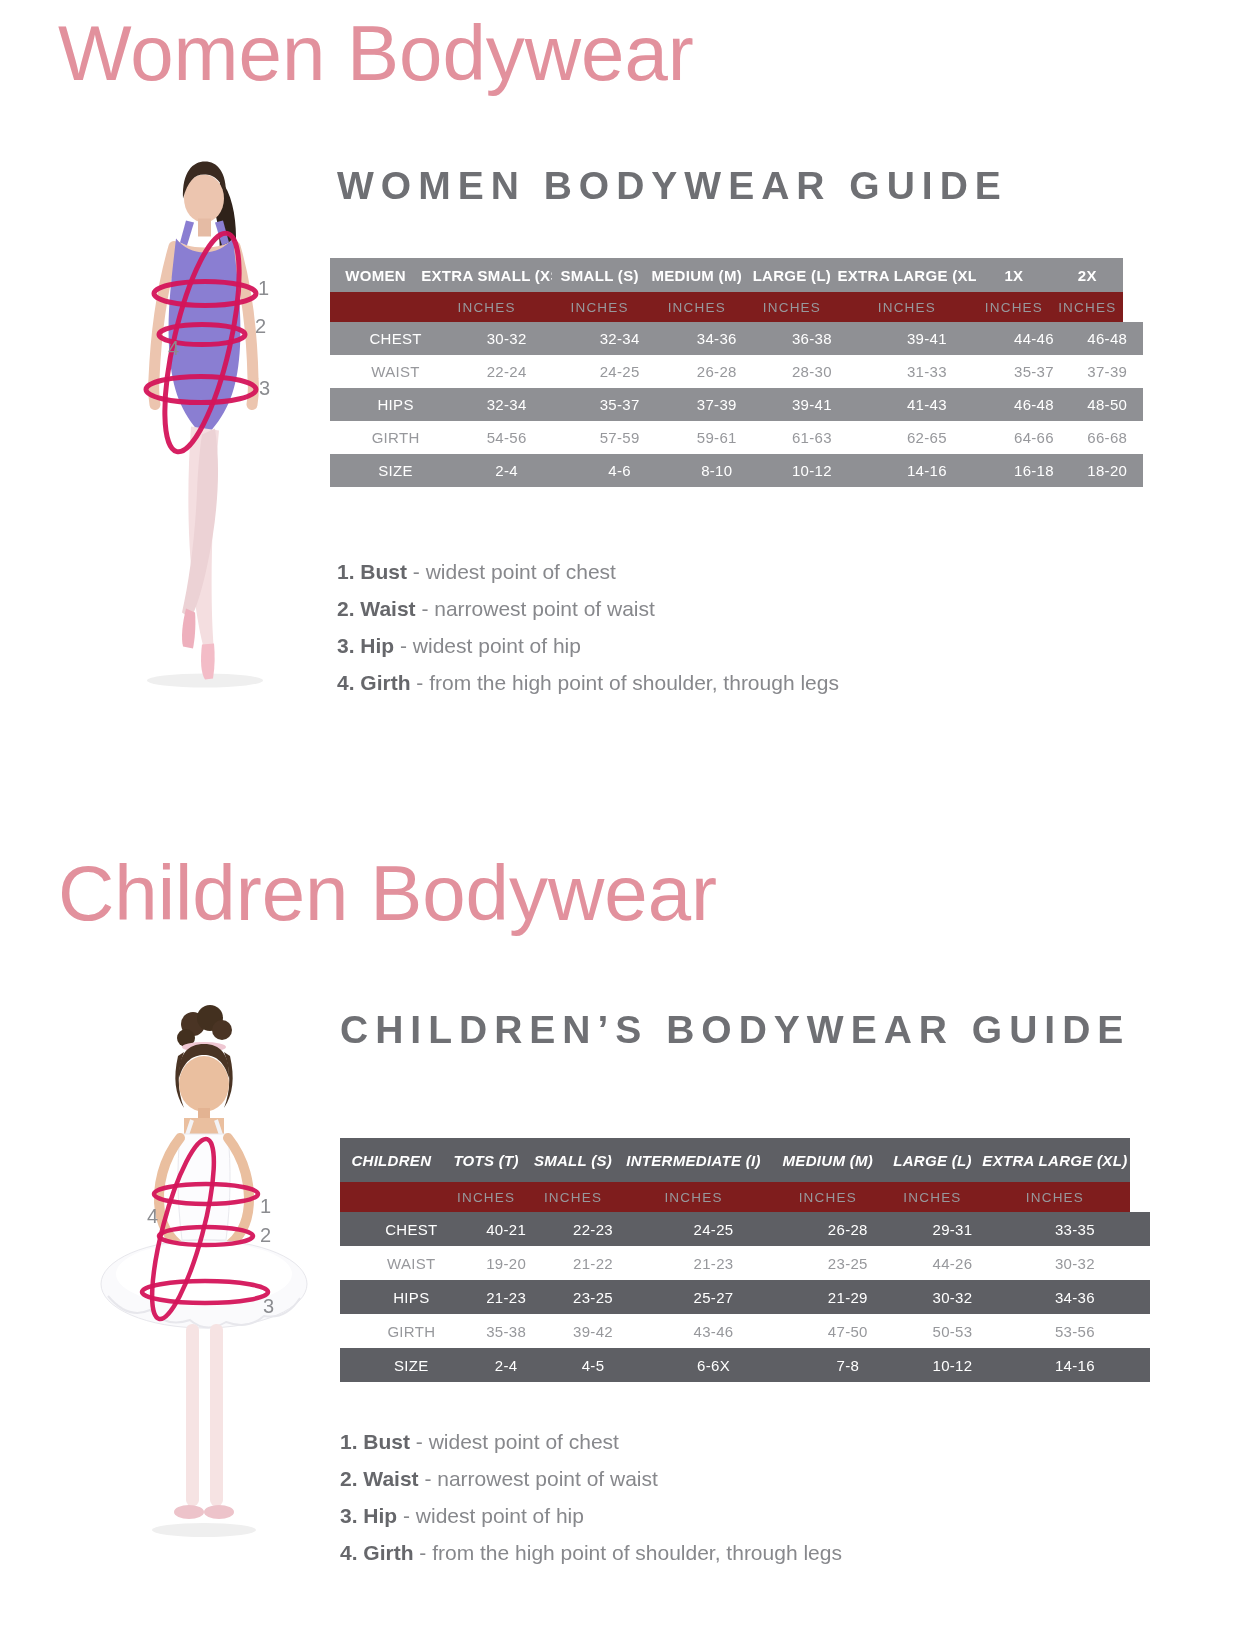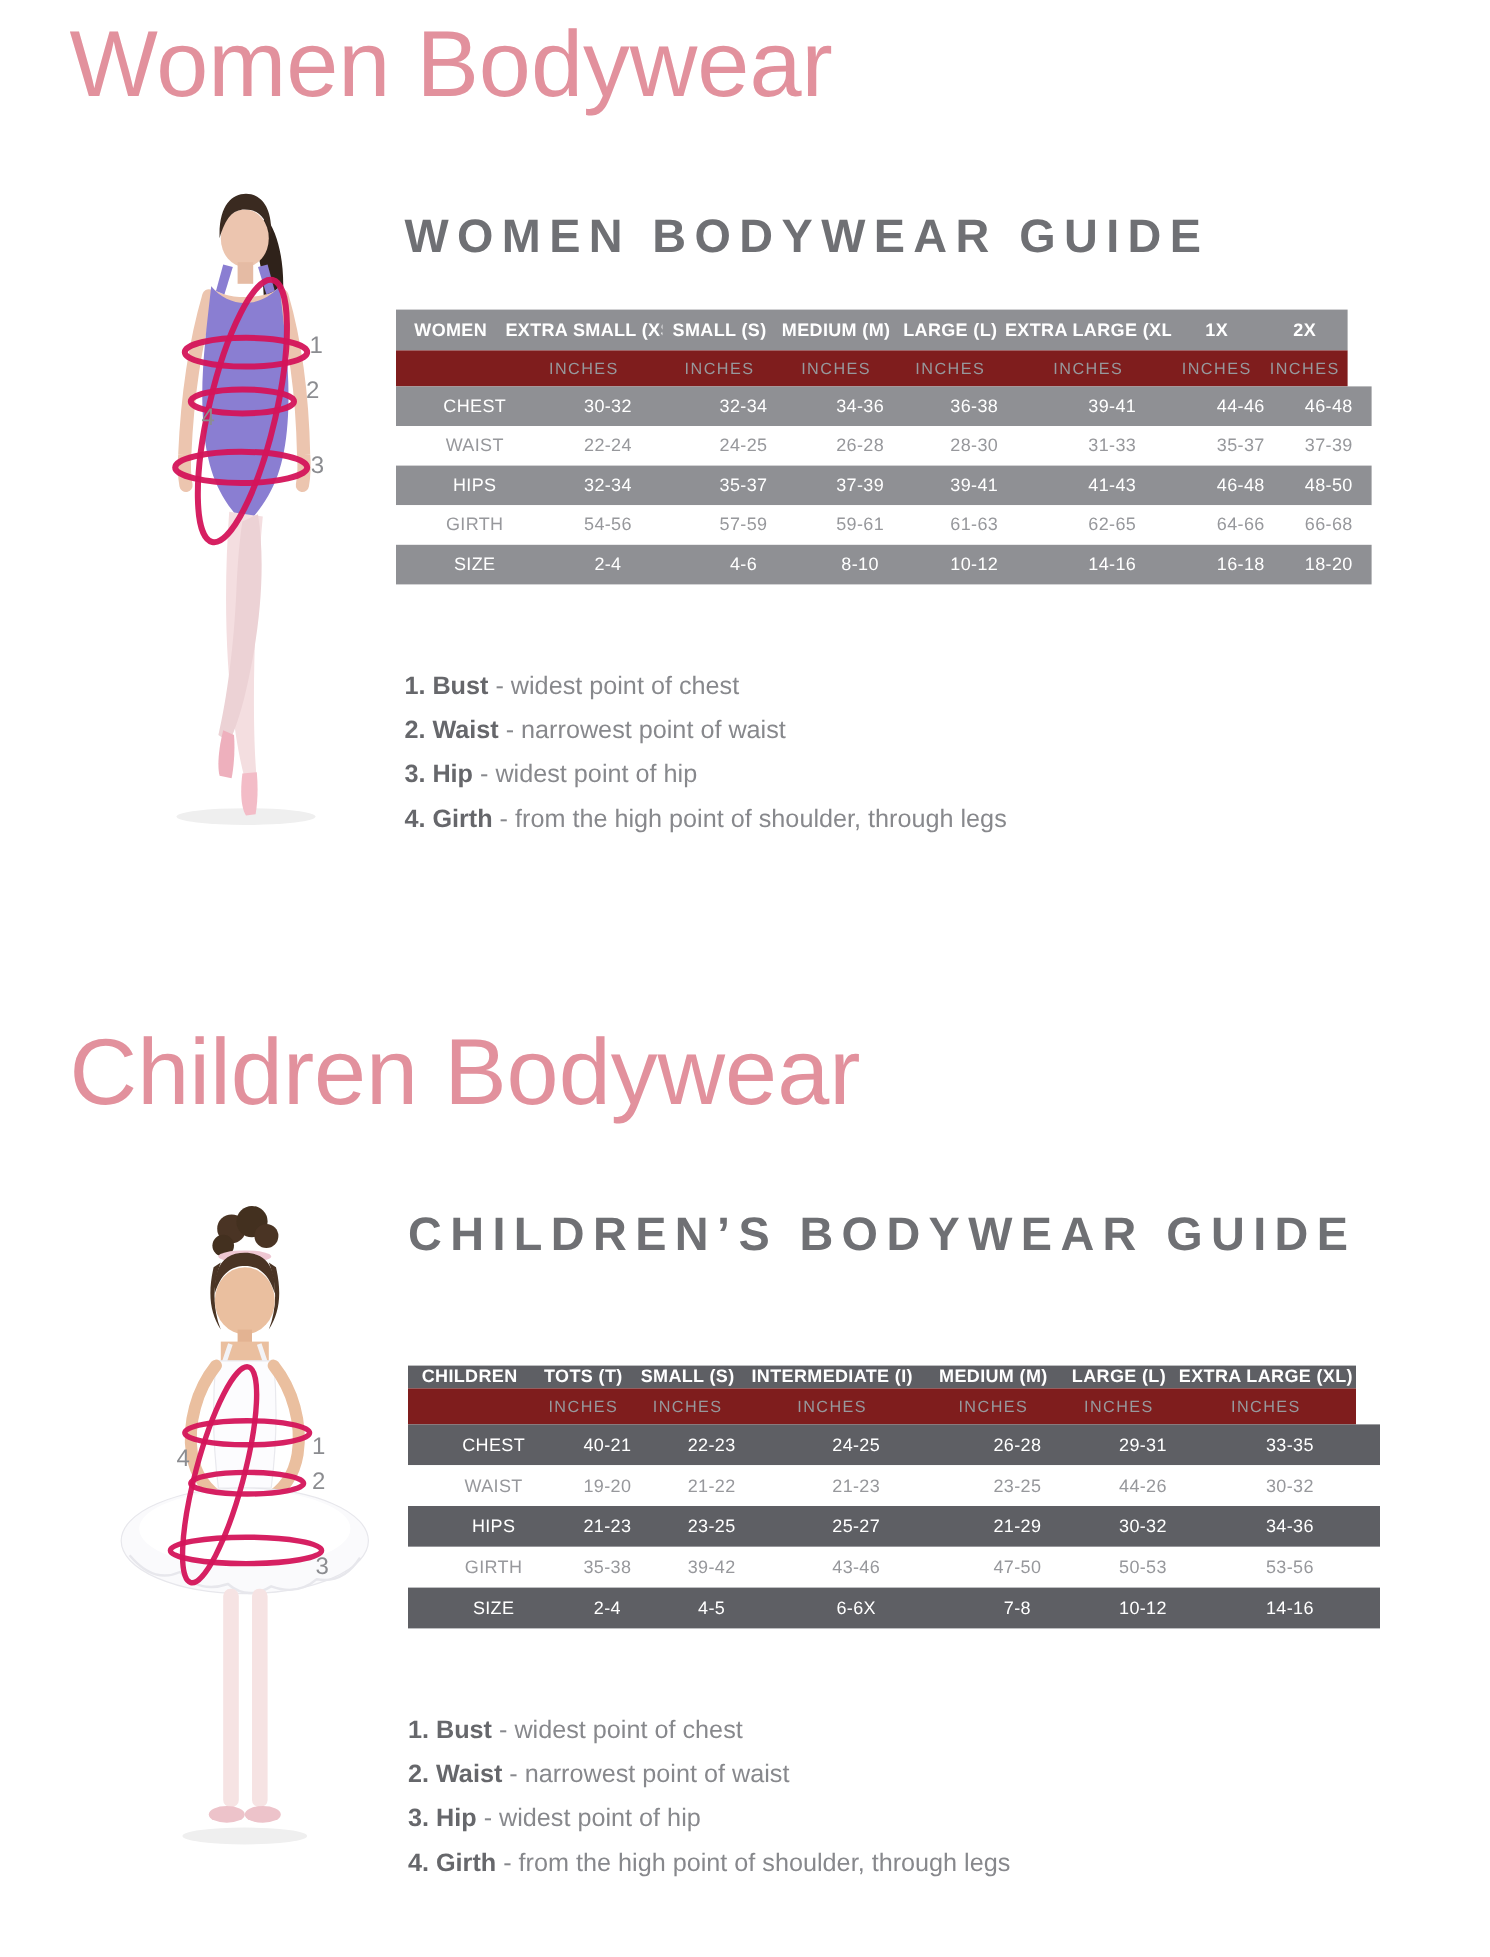--- a/index.html
+++ b/index.html
@@ -21,21 +21,21 @@
   .measure-thin{fill:none;stroke:var(--measure_line);stroke-width:4.5px;opacity:.95;}
   .ann{
     position:absolute;font-size:20px;color:#8b8c90;line-height:1;
   }
   .sg-table{position:absolute;display:flex;flex-direction:column;}
   .sg-row{display:grid;align-items:center;width:100%;}
   .w-row{grid-template-columns:11.5% 16.5% 12% 12.5% 11.5% 17.5% 9.5% 9%;}
   .c-row{grid-template-columns:13% 11% 11% 19.5% 14.5% 12% 19%;}
   .sg-cell{text-align:center;white-space:nowrap;overflow:hidden;}
   .sg-row.head{height:34px;}
-  .children-table .sg-row.head{height:19px;}
+  .children-table .sg-row.head{height:44px;font-style:italic;}
   .sg-row.unit{height:30px;background:#7f1d1d;}
   .sg-row.data{height:33px;padding-left:20px;}
   .children-table .sg-row.data{height:34px;}
   .head .sg-cell{font-weight:bold;font-size:15px;letter-spacing:.3px;color:#fff;}
   .unit .sg-cell{font-size:13.5px;letter-spacing:1.2px;color:var(--muted_text);}
   .data .sg-cell{font-size:15px;letter-spacing:.3px;}
   .women-table .band{background:var(--women_band);}
   .children-table .band{background:var(--children_band);}
   .band .sg-cell{color:#fff;}
   .plain{background:#fff;}
@@ -82,21 +82,21 @@
         <ellipse class="measure" cx="150" cy="147" rx="51" ry="12"></ellipse>
         <ellipse class="measure" cx="147" cy="188" rx="43" ry="10"></ellipse>
         <ellipse class="measure" cx="146" cy="243" rx="55" ry="13"></ellipse>
       </svg>
     <span class="ann" style="left: 203px; top: 133px;">1</span>
         <span class="ann" style="left: 200px; top: 171px;">2</span>
         <span class="ann" style="left: 204px; top: 233px;">3</span>
         <span class="ann" style="left: 113px; top: 193px;">4</span>
       </div>
 
-    <h2 class="guide-heading" style="left:337px;top:176px;">WOMEN BODYWEAR GUIDE</h2>
+    <h2 class="guide-heading" style="left:337px;top:164px;">WOMEN BODYWEAR GUIDE</h2>
 
     <div class="sg-table women-table" style="left:330px;top:258px;width:793px;">
         <div class="sg-row w-row head band">
           <span class="sg-cell">WOMEN</span>
           <span class="sg-cell">EXTRA SMALL (XS)</span>
           <span class="sg-cell">SMALL (S)</span>
           <span class="sg-cell">MEDIUM (M)</span>
           <span class="sg-cell">LARGE (L)</span>
           <span class="sg-cell">EXTRA LARGE (XL)</span>
           <span class="sg-cell">1X</span>

